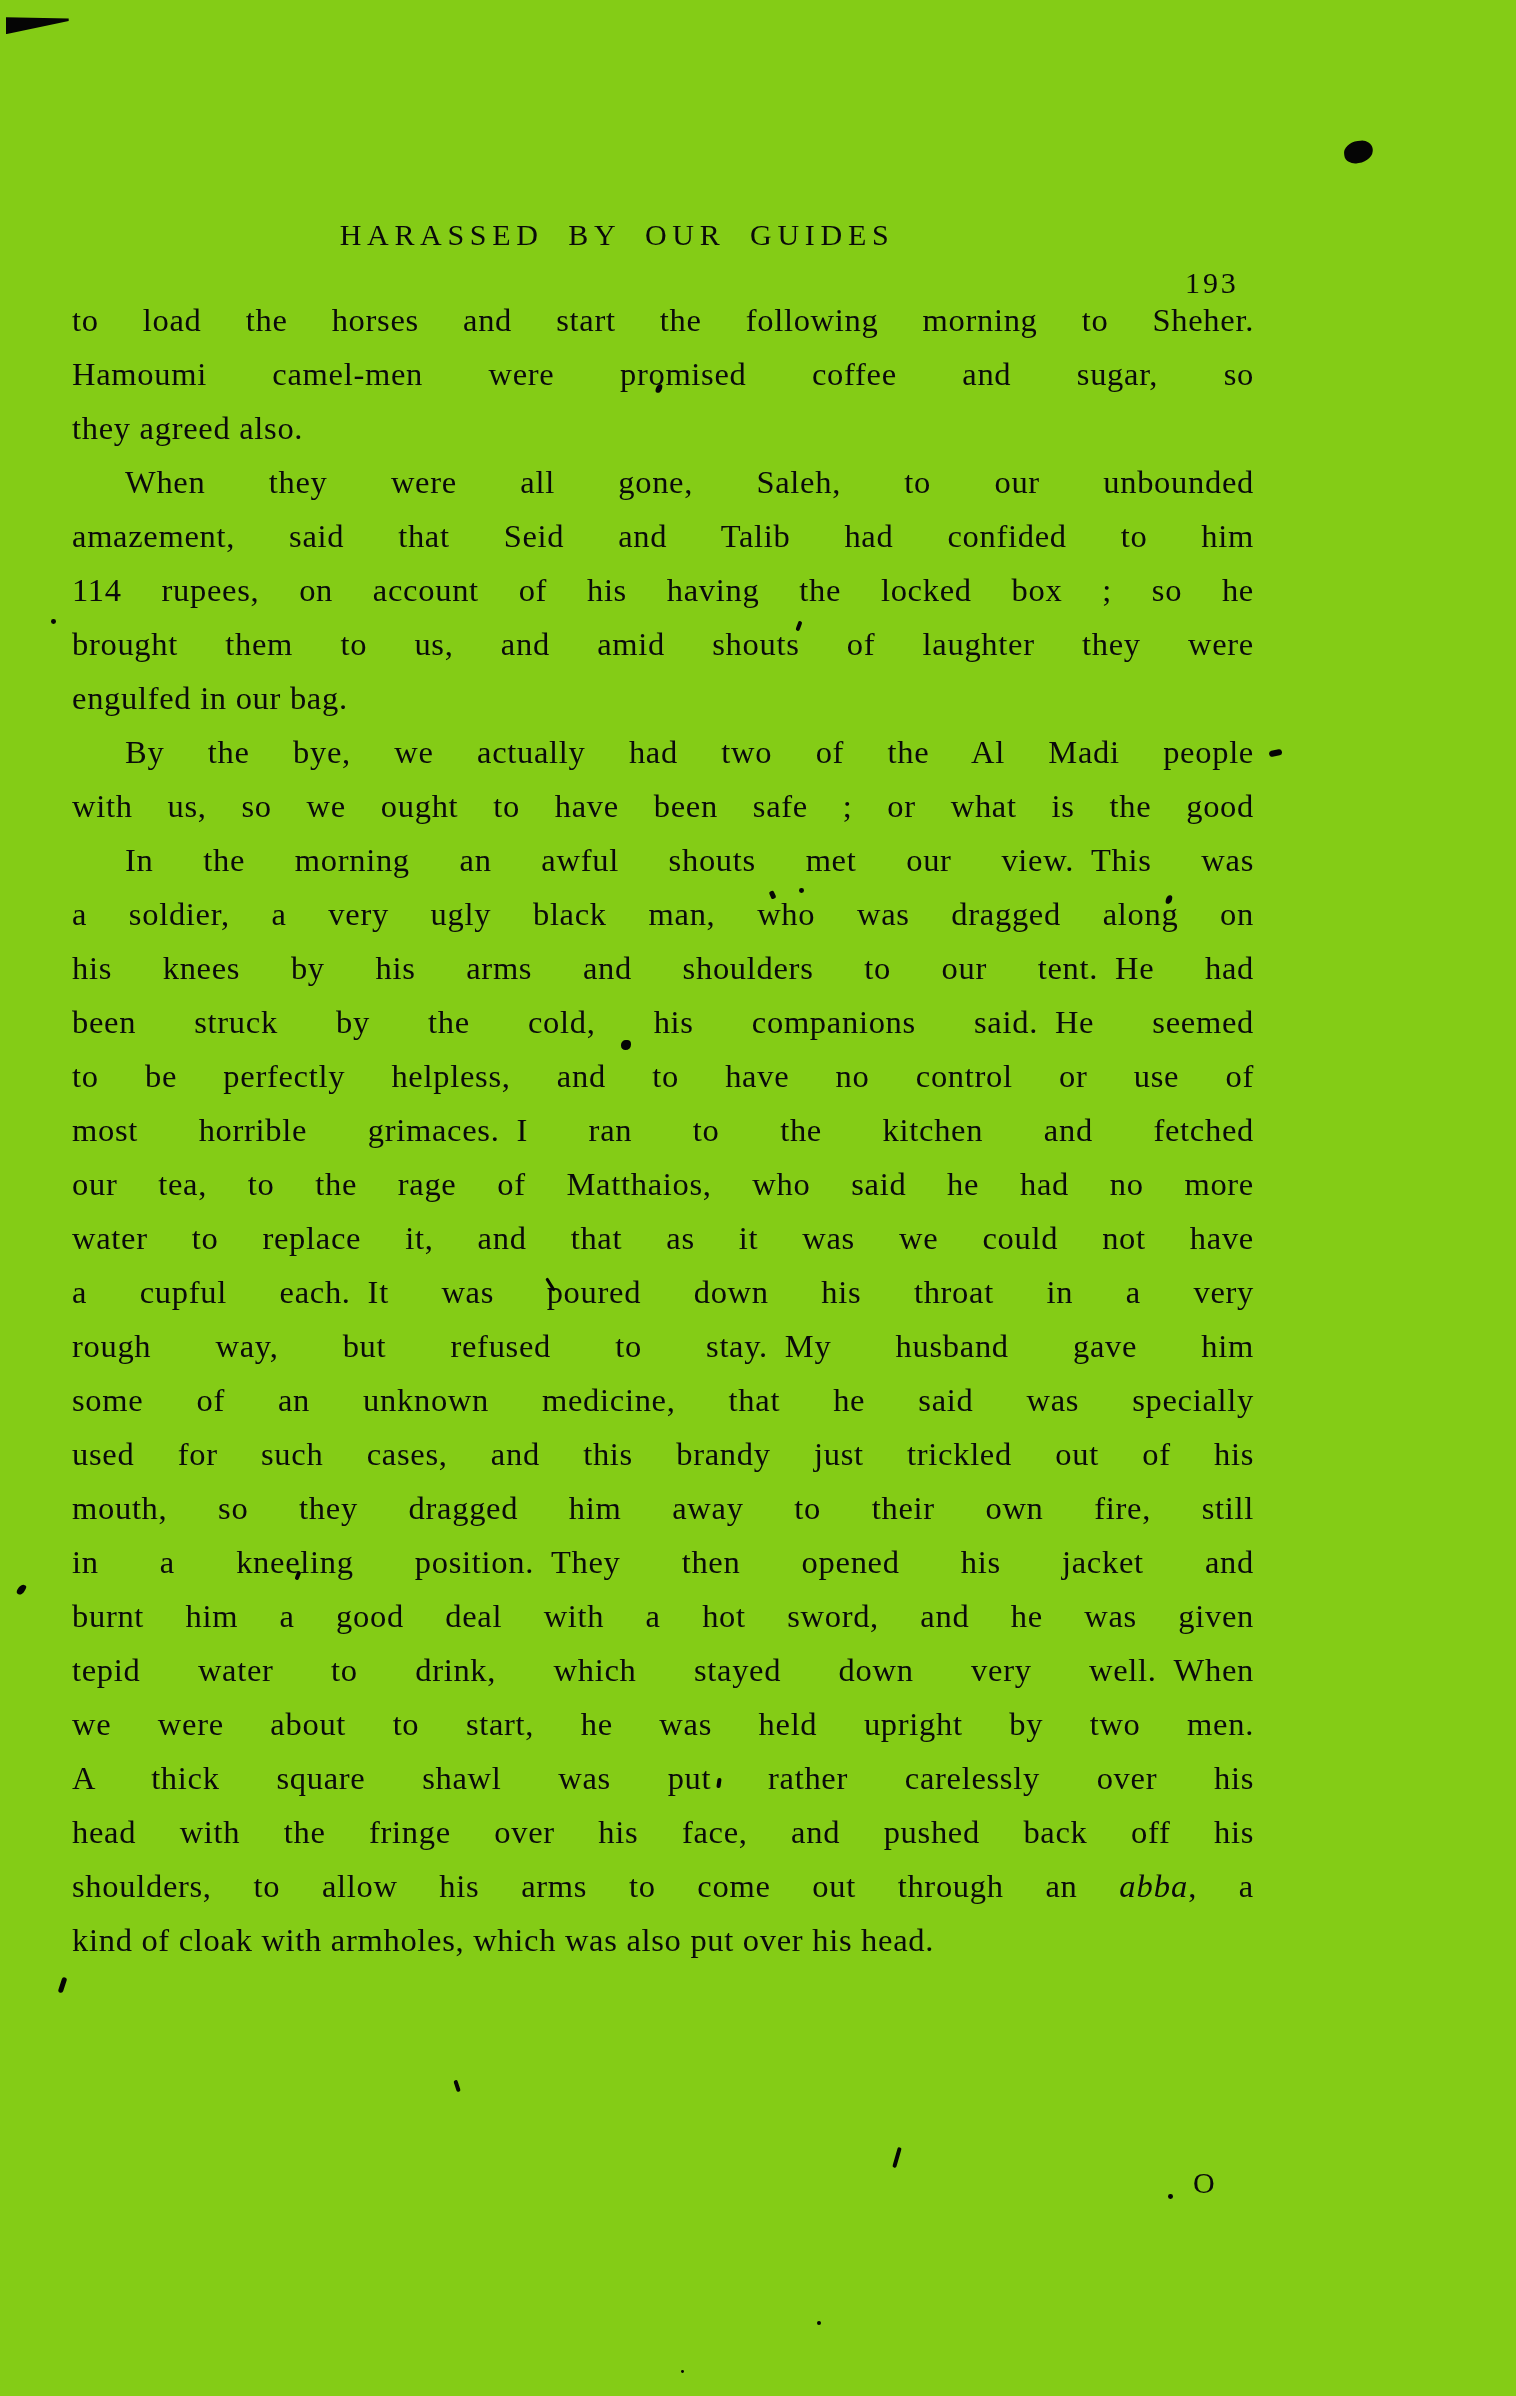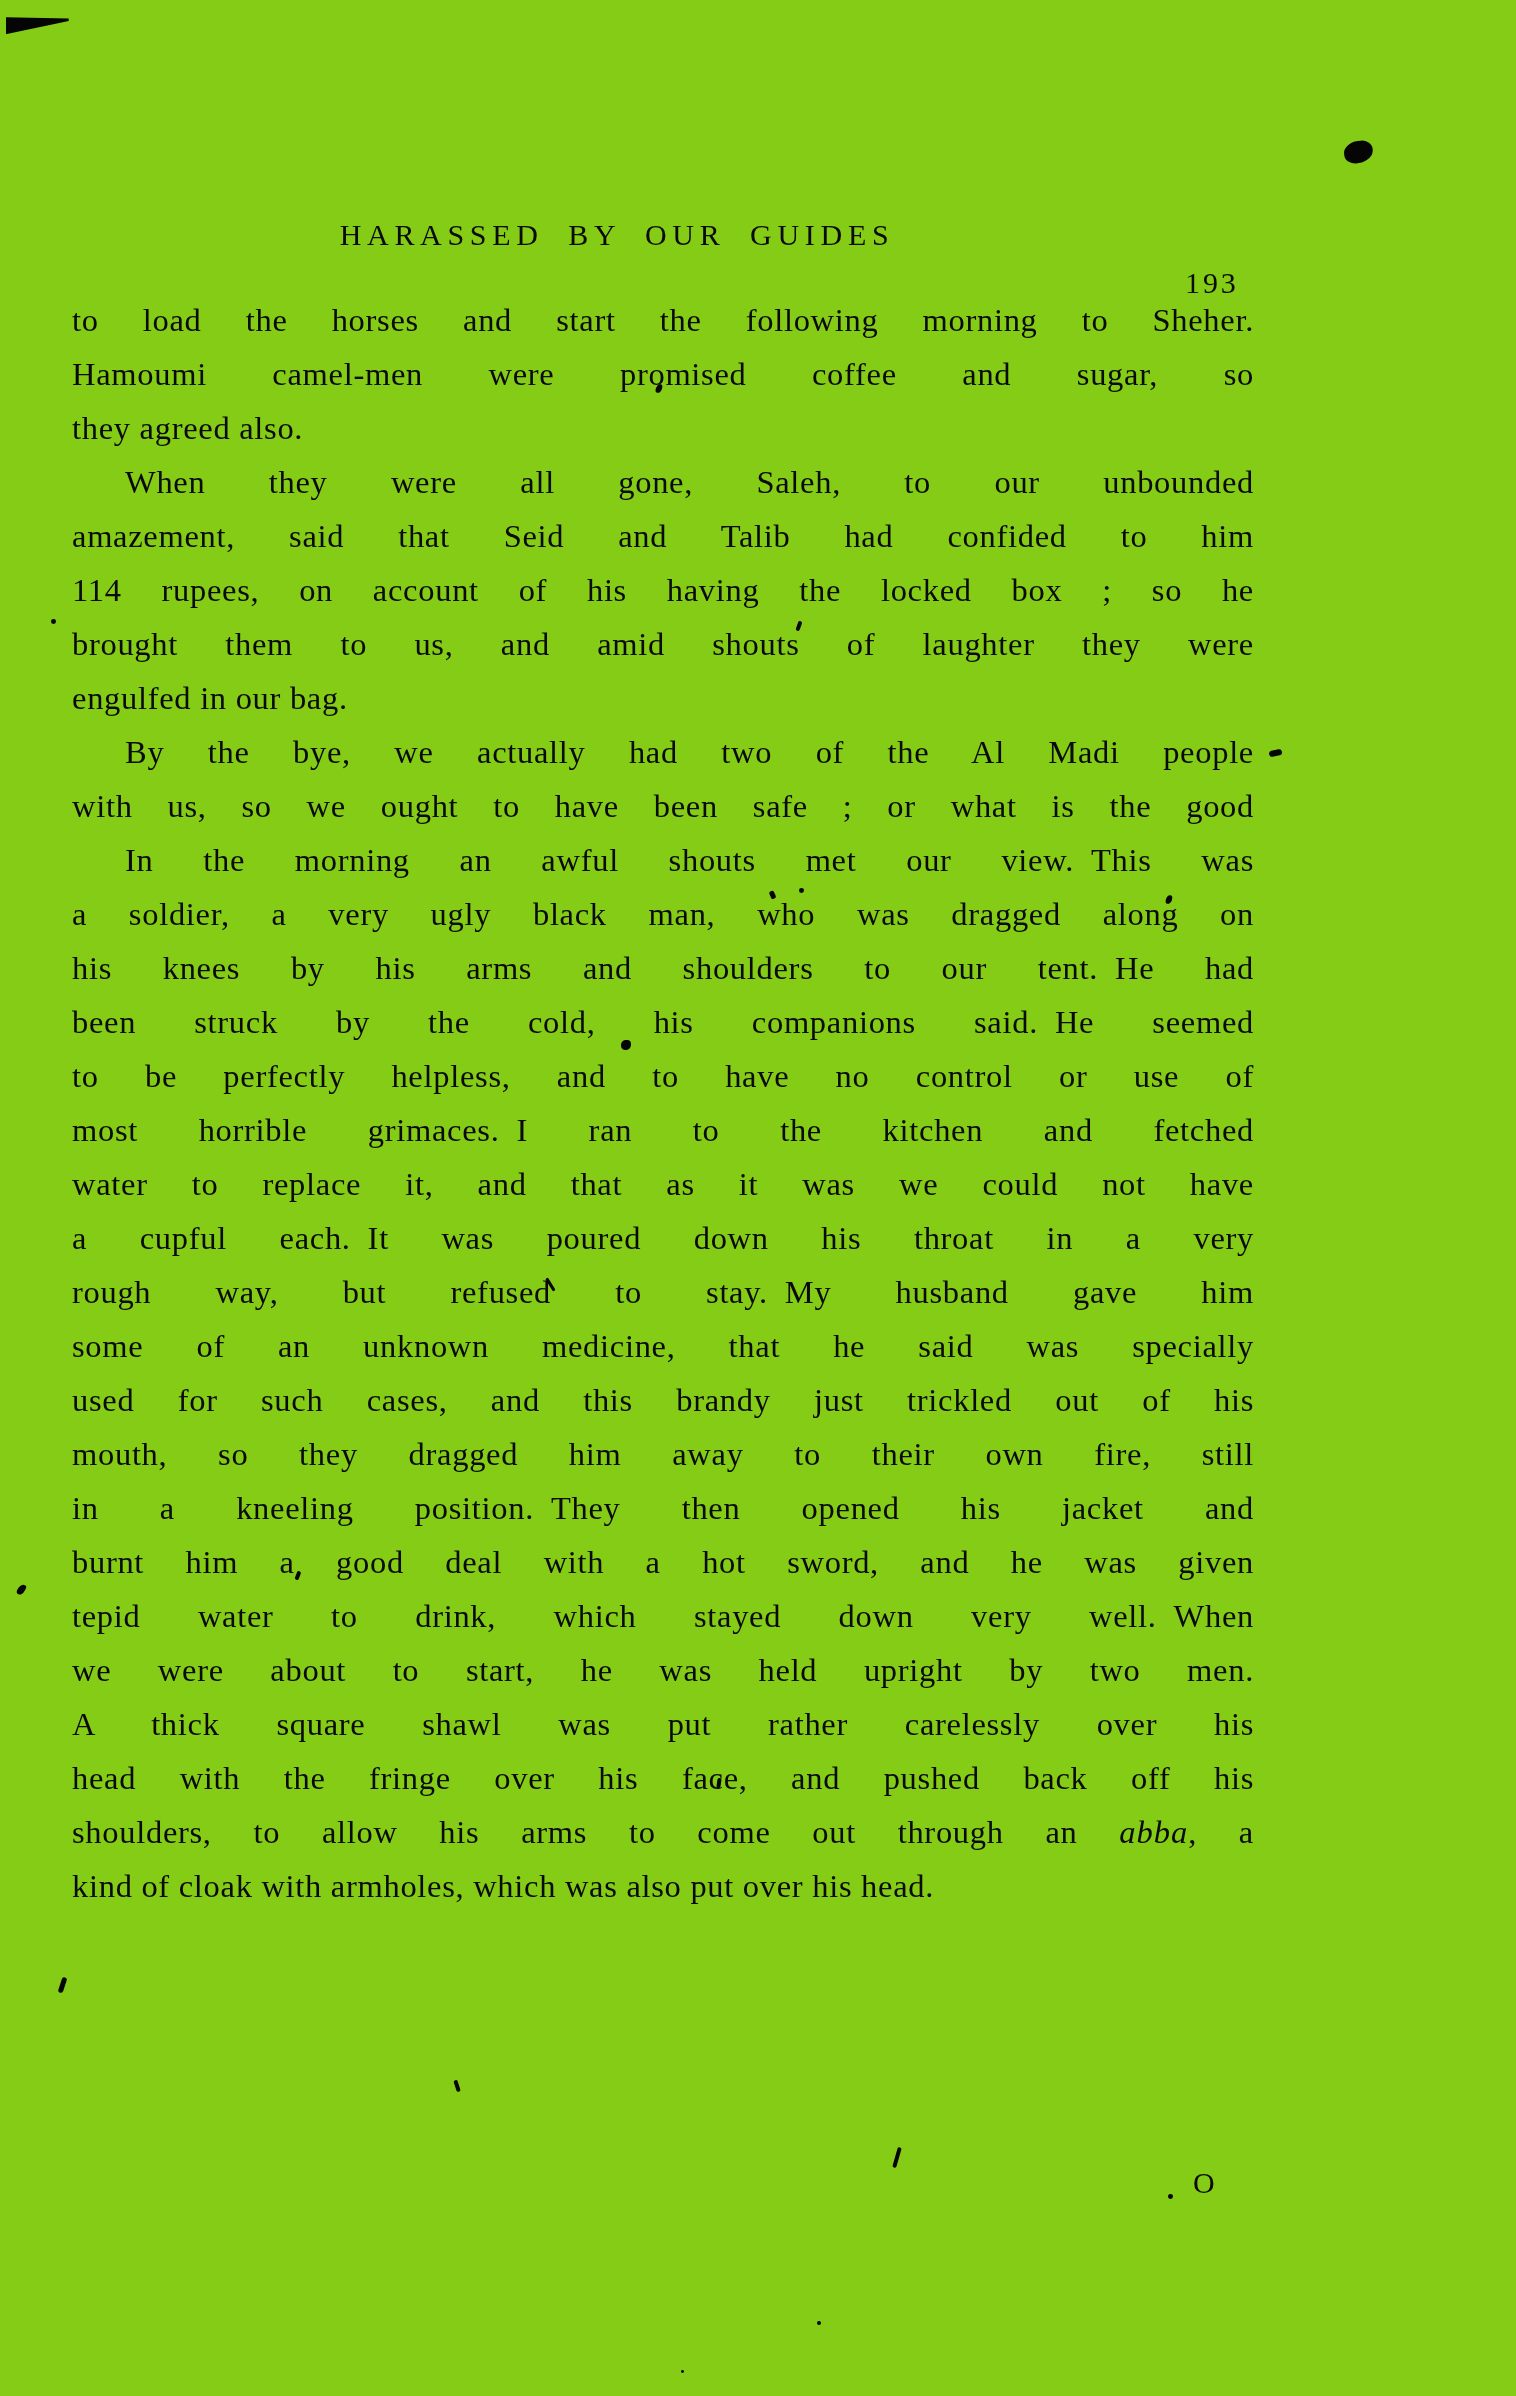--- a/index.html
+++ b/index.html
@@ -76,20 +76,21 @@
       <div class="line"><span>brought them to us, and amid shouts of laughter they were</span></div>
       <div class="line para-end"><span>engulfed in our bag.</span></div>
       <div class="line indent"><span>By the bye, we actually had two of the Al Madi people</span></div>
       <div class="line"><span>with us, so we ought to have been safe ; or what is the good</span></div>
       <div class="line indent"><span>In the morning an awful shouts met our view. This was</span></div>
       <div class="line"><span>a soldier, a very ugly black man, who was dragged along on</span></div>
       <div class="line"><span>his knees by his arms and shoulders to our tent. He had</span></div>
       <div class="line"><span>been struck by the cold, his companions said. He seemed</span></div>
       <div class="line"><span>to be perfectly helpless, and to have no control or use of</span></div>
       <div class="line"><span>most horrible grimaces. I ran to the kitchen and fetched</span></div>
+      <div class="line"><span>our tea, to the rage of Matthaios, who said he had no more</span></div>
       <div class="line"><span>water to replace it, and that as it was we could not have</span></div>
       <div class="line"><span>a cupful each. It was poured down his throat in a very</span></div>
       <div class="line"><span>rough way, but refused to stay. My husband gave him</span></div>
       <div class="line"><span>some of an unknown medicine, that he said was specially</span></div>
       <div class="line"><span>used for such cases, and this brandy just trickled out of his</span></div>
       <div class="line"><span>mouth, so they dragged him away to their own fire, still</span></div>
       <div class="line"><span>in a kneeling position. They then opened his jacket and</span></div>
       <div class="line"><span>burnt him a good deal with a hot sword, and he was given</span></div>
       <div class="line"><span>tepid water to drink, which stayed down very well. When</span></div>
       <div class="line"><span>we were about to start, he was held upright by two men.</span></div>

